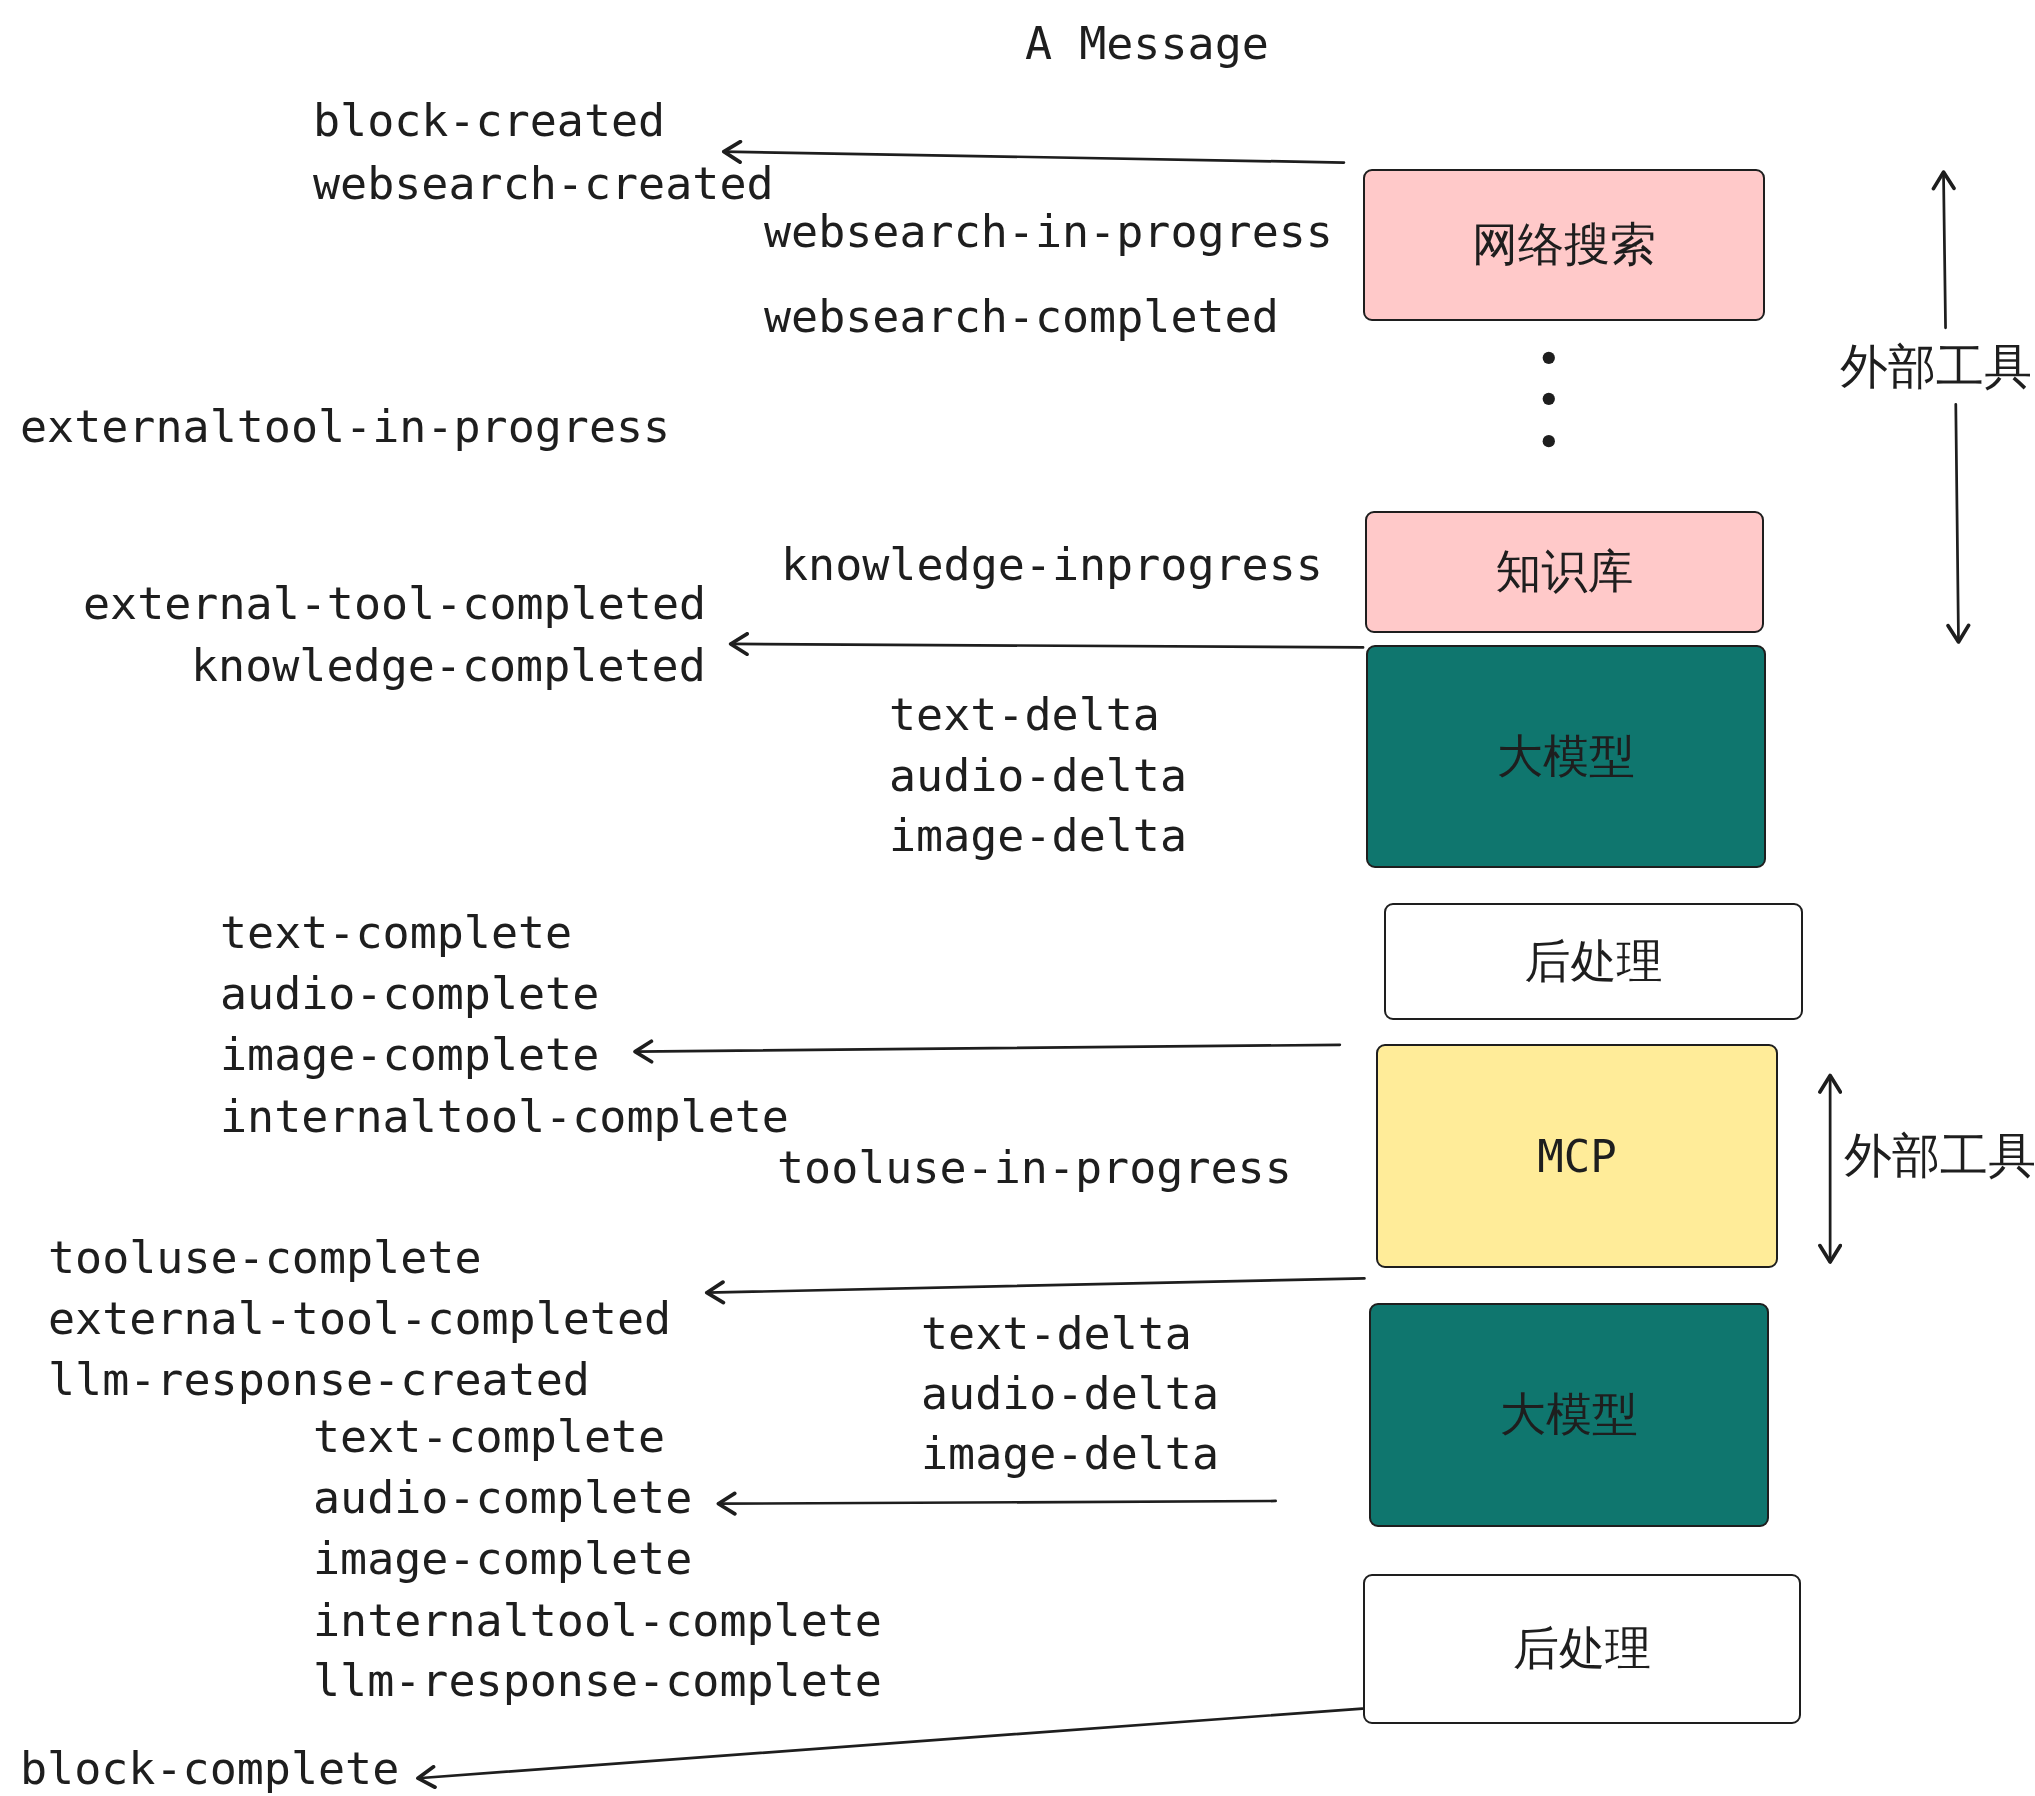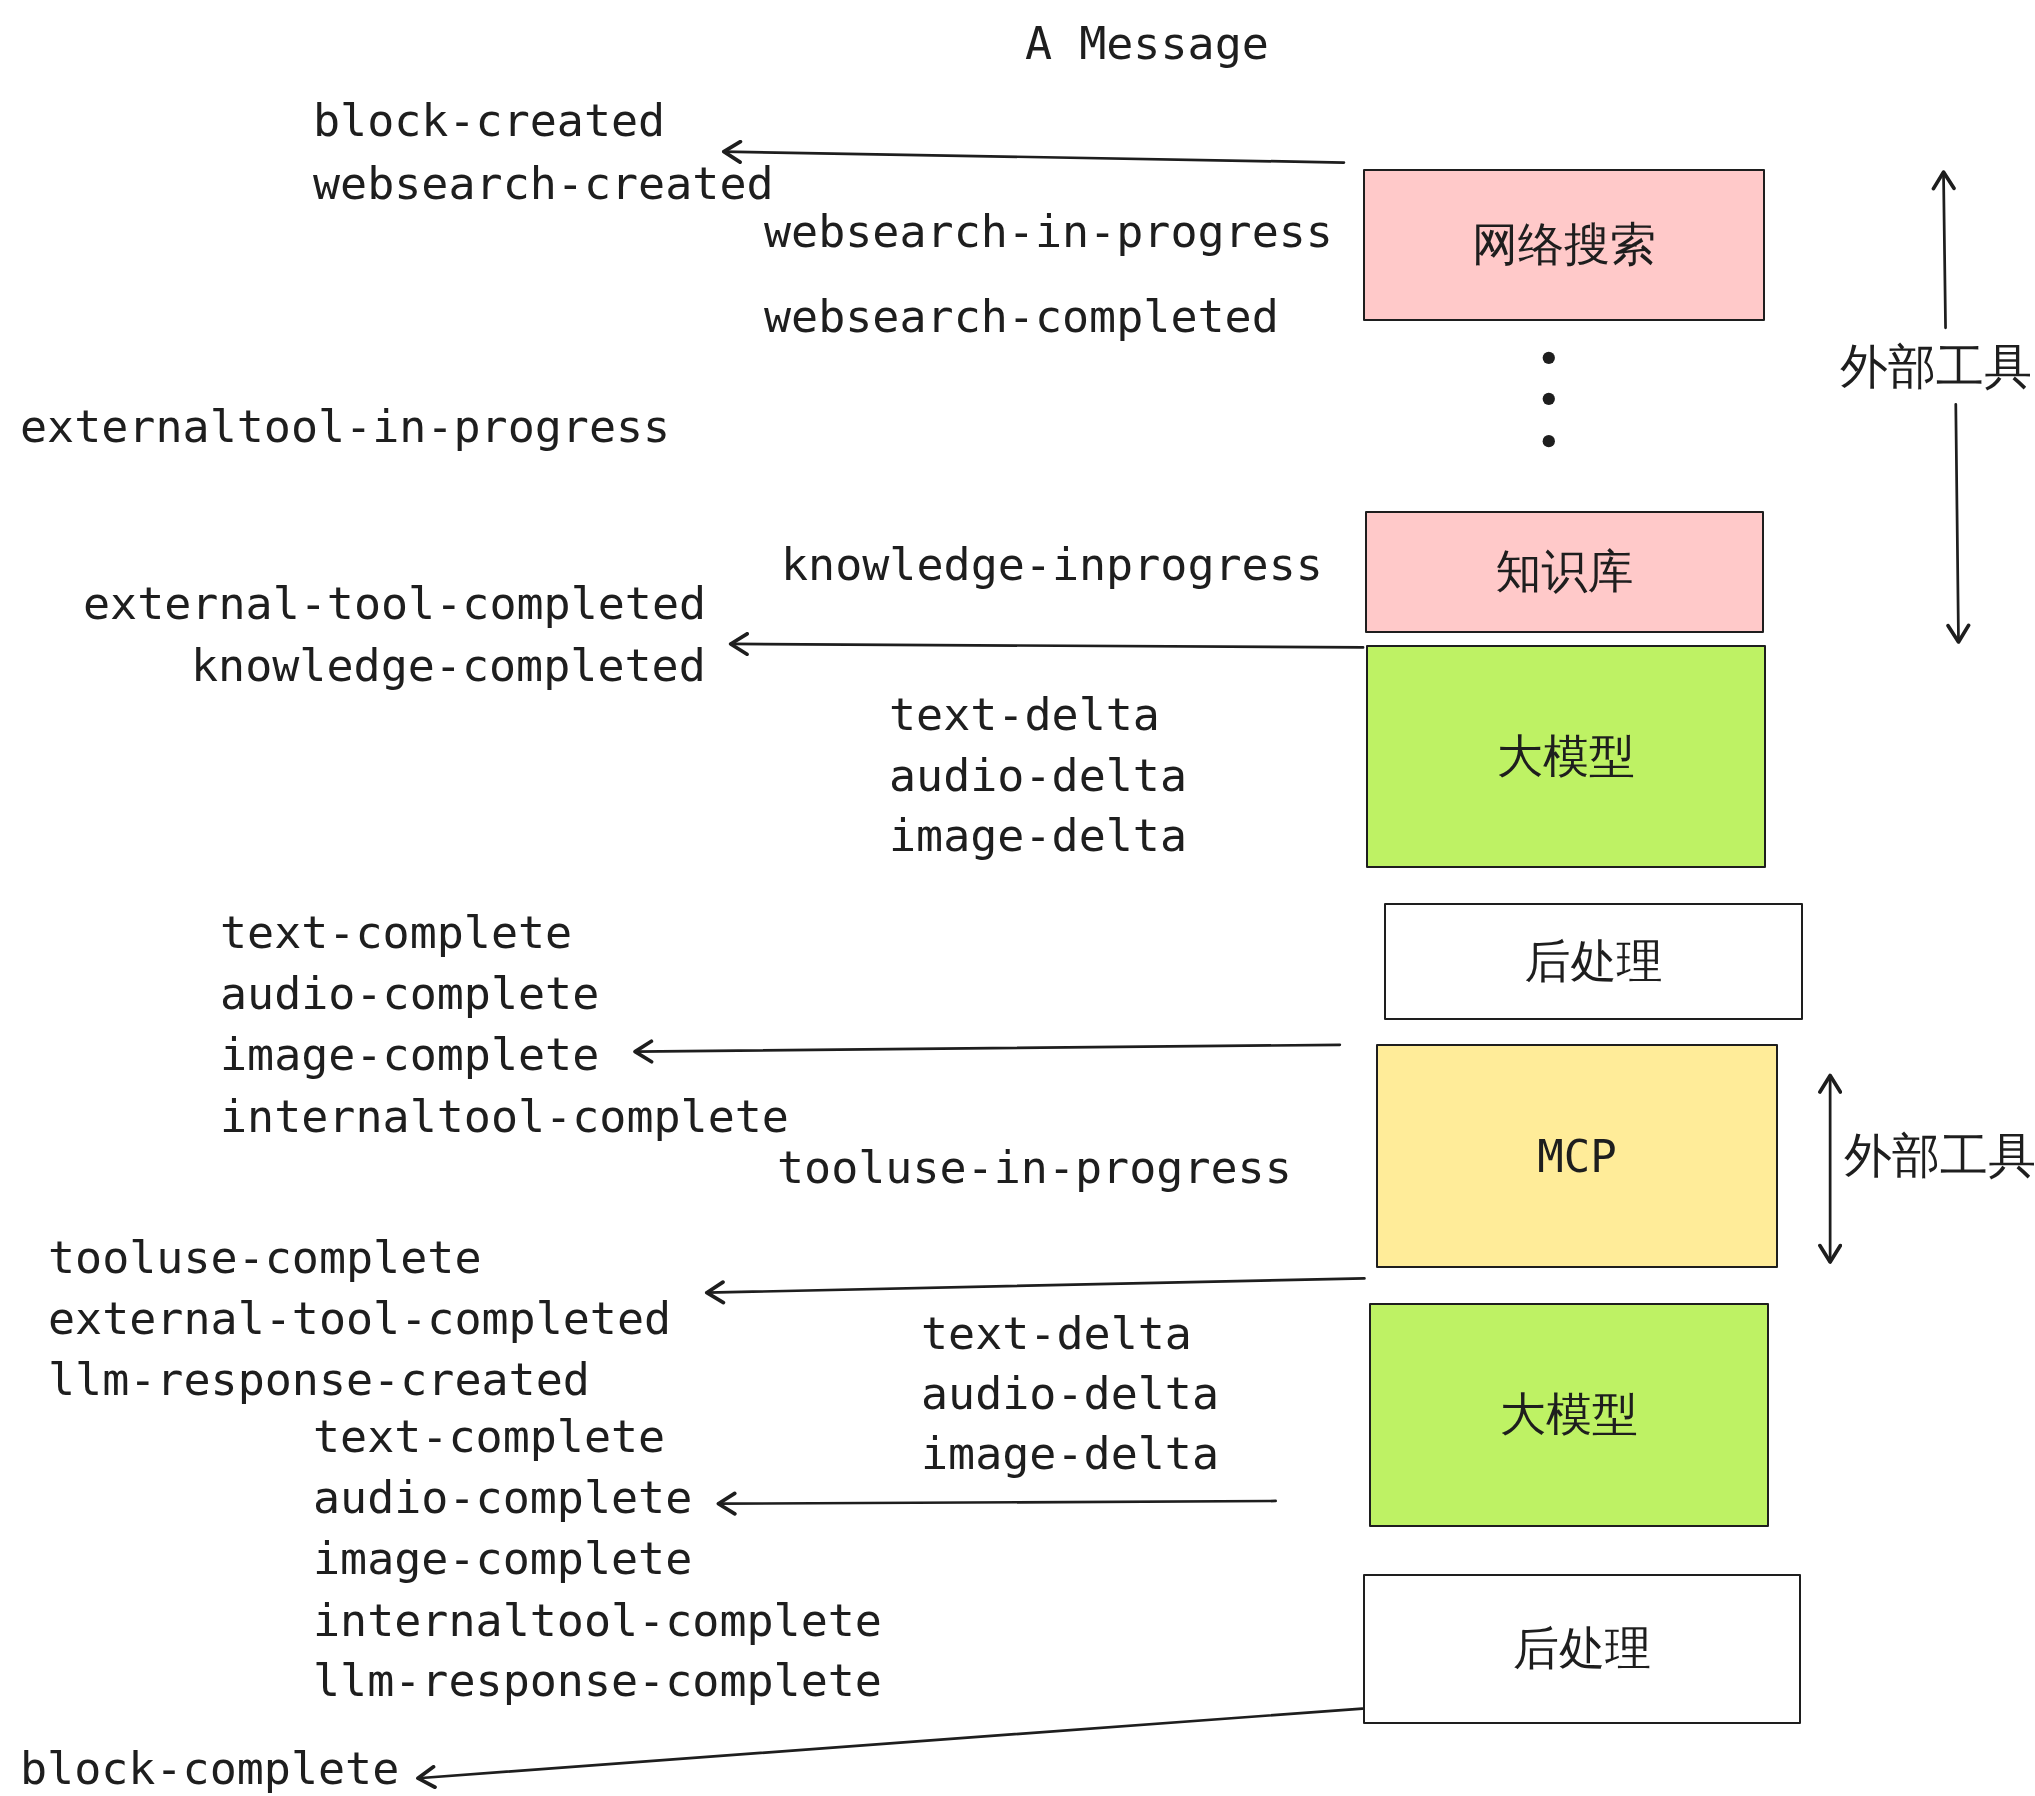--- a/index.html
+++ b/index.html
@@ -23,31 +23,31 @@
   }
   .evt {
     position: absolute;
     font-size: 45px;
     line-height: 1.2;
     white-space: nowrap;
   }
   .box {
     position: absolute;
     border: 2.7px solid #1e1e1e;
-    border-radius: 1px;
+    border-radius: 9px;
     display: flex;
     align-items: center;
     justify-content: center;
     font-family: "DejaVu Sans", sans-serif;
     font-size: 46px;
     white-space: nowrap;
   }
   .box.mono { font-family: "DejaVu Sans Mono", monospace; font-size: 44px; align-items: center; }
   .box.pink   { background: #ffc9c9; }
-  .box.green  { background: #bef264; }
+  .box.green  { background: #0f766e; }
   .box.yellow { background: #ffec99; }
   .box.white  { background: #ffffff; align-items: center; }
   .side-label {
     position: absolute;
     font-family: "DejaVu Sans", sans-serif;
     font-size: 48px;
     white-space: nowrap;
   }
 </style>
 </head>

